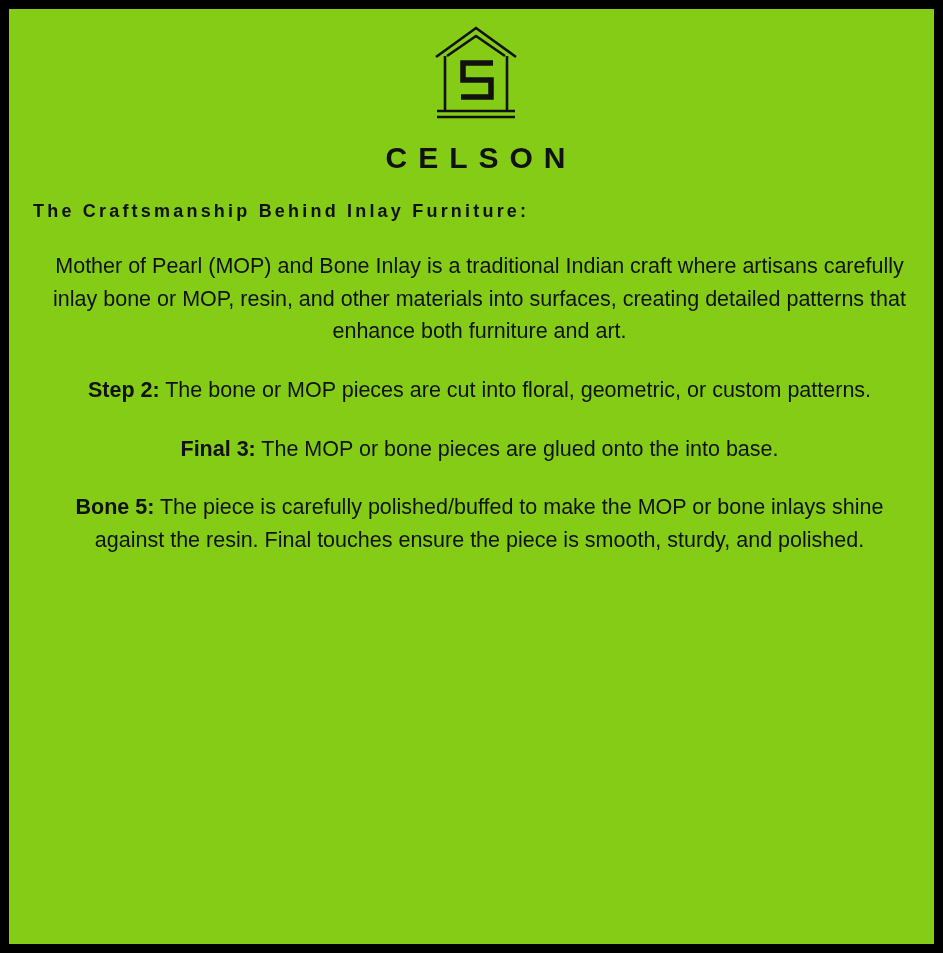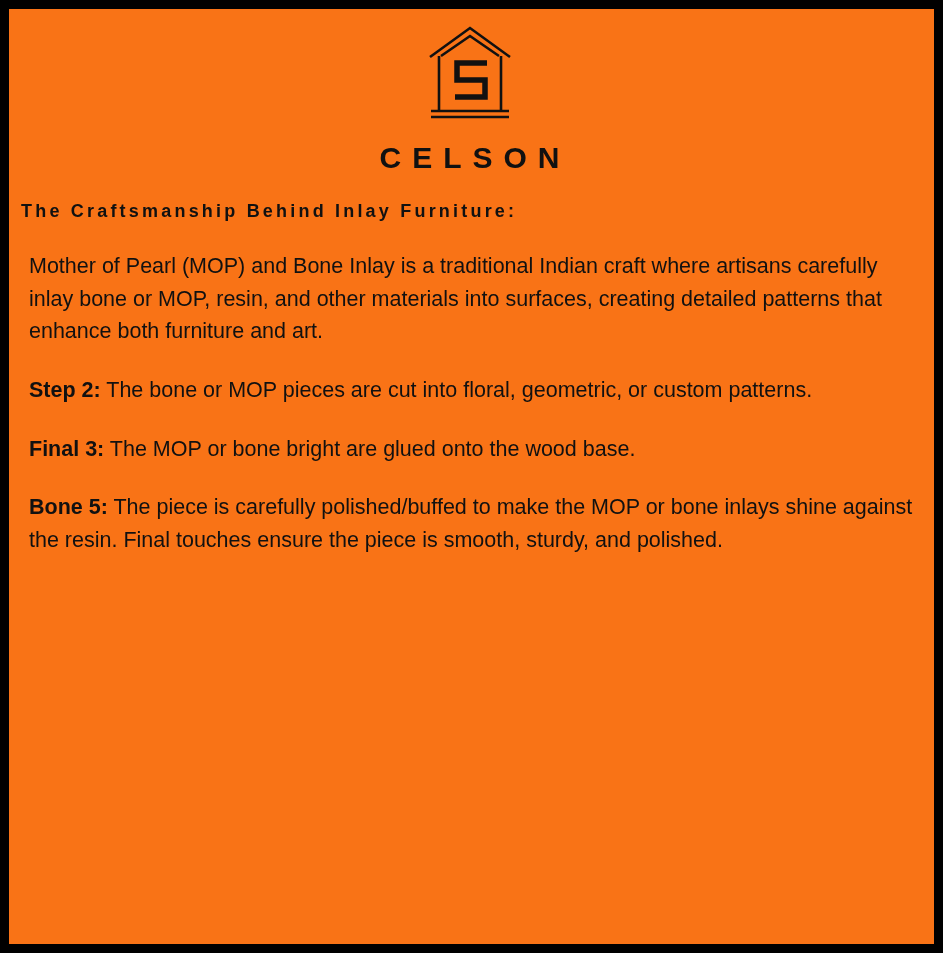--- a/index.html
+++ b/index.html
@@ -12,22 +12,22 @@
     height: 953px;
     font-family: "Liberation Sans", sans-serif;
     color: #111111;
     overflow: hidden;
   }
   .page {
     box-sizing: border-box;
     width: 943px;
     height: 953px;
     border: 9px solid #000000;
-    background: #f97316;
-    padding: 10px 16px 10px 12px;
+    background: #84cc16;
+    padding: 10px 16px 10px 24px;
   }
   .brand-block {
     text-align: center;
     padding-top: 4px;
   }
   .logo {
     display: inline-block;
     line-height: 0;
   }
   .brand-name {
@@ -47,20 +47,21 @@
     color: #111111;
   }
   .body-block {
     margin-top: 28px;
   }
   .para {
     font-size: 21.5px;
     line-height: 1.52;
     color: #111111;
     margin: 0 0 26px 8px;
+    text-align: center;
   }
   .para:last-child {
     margin-bottom: 0;
   }
   .para b {
     font-weight: 700;
   }
 </style>
 </head>
 <body>
@@ -84,17 +85,17 @@
       </svg>
     </span>
     <div class="brand-name">CELSON</div>
   </div>
 
   <div class="headline">The Craftsmanship Behind Inlay Furniture:</div>
 
   <div class="body-block">
     <p class="para"><b></b><span>Mother of Pearl (MOP) and Bone Inlay is a traditional Indian craft where artisans carefully inlay bone or MOP, resin, and other materials into surfaces, creating detailed patterns that enhance both furniture and art.</span></p>
     <p class="para"><b>Step 2:</b><span> The bone or MOP pieces are cut into floral, geometric, or custom patterns.</span></p>
-    <p class="para"><b>Final 3:</b><span> The MOP or bone bright are glued onto the wood base.</span></p>
+    <p class="para"><b>Final 3:</b><span> The MOP or bone pieces are glued onto the into base.</span></p>
     <p class="para"><b>Bone 5:</b><span> The piece is carefully polished/buffed to make the MOP or bone inlays shine against the resin. Final touches ensure the piece is smooth, sturdy, and polished.</span></p>
   </div>
 
 </div>
 
 </body></html>

